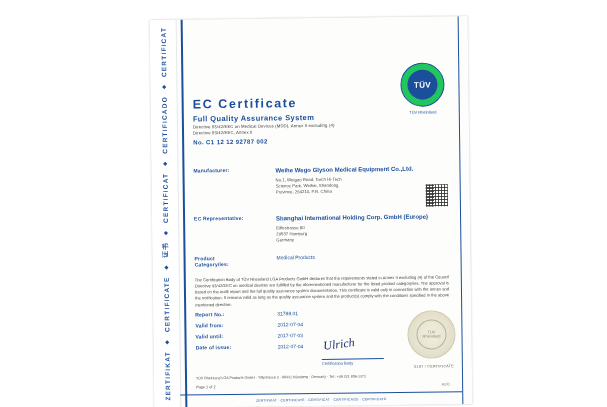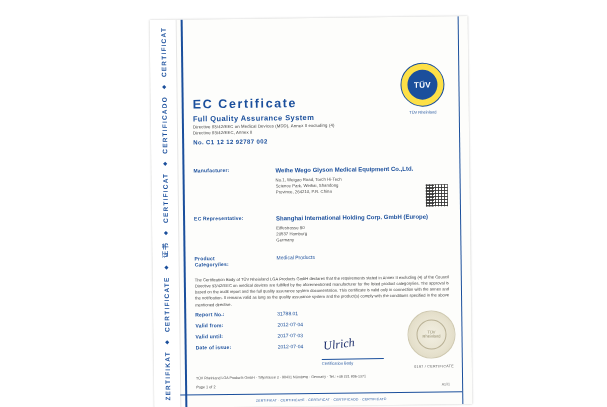--- a/index.html
+++ b/index.html
@@ -94,21 +94,21 @@
   }
 
   
   .logo {
     position: absolute;
     right: 6px;
     top: 46px;
     width: 42px;
     height: 42px;
     border-radius: 50%;
-    background: #fde047;
+    background: #22c55e;
     border: 1.4px solid #1b4f9c;
     display: flex;
     align-items: center;
     justify-content: center;
     flex-direction: column;
     text-align: right;
   }
   .logo-inner {
     width: 30px;
     height: 30px;

